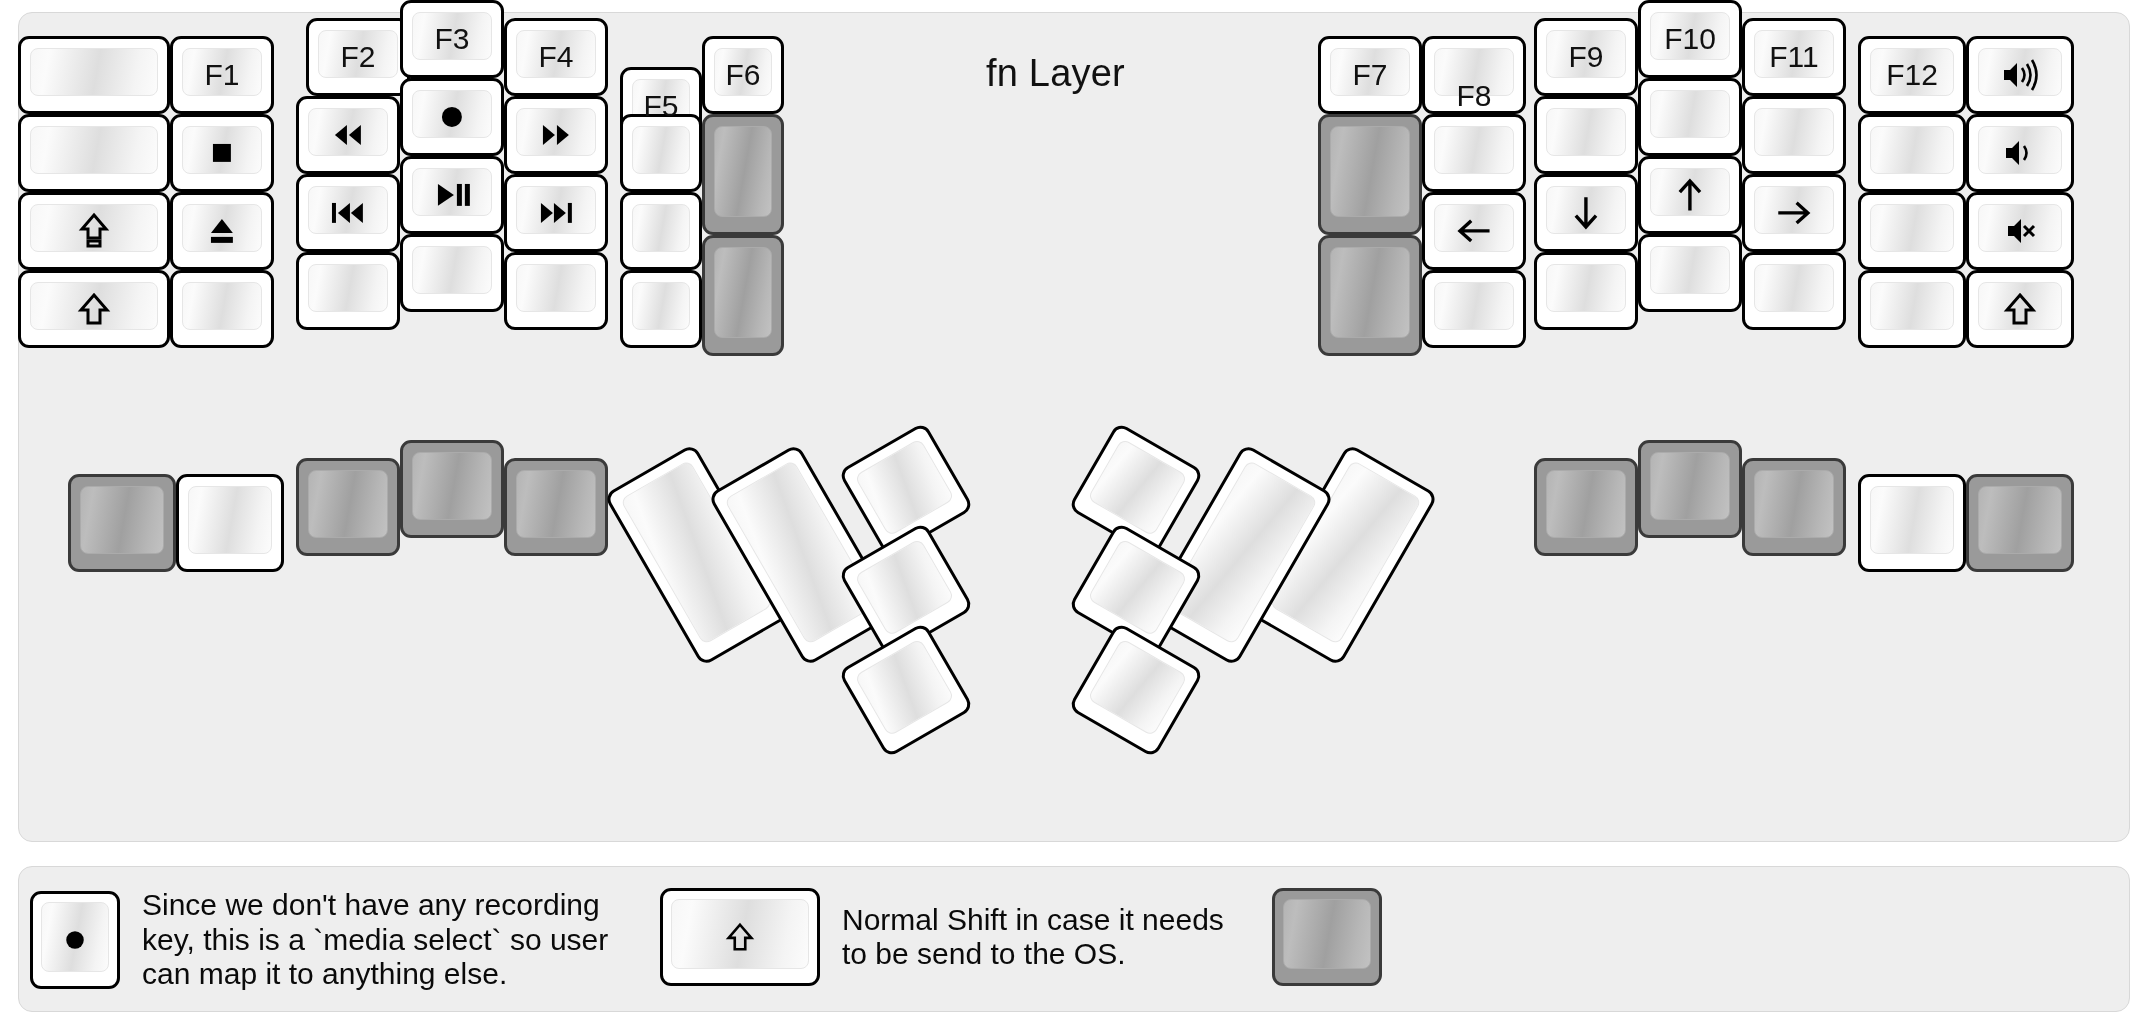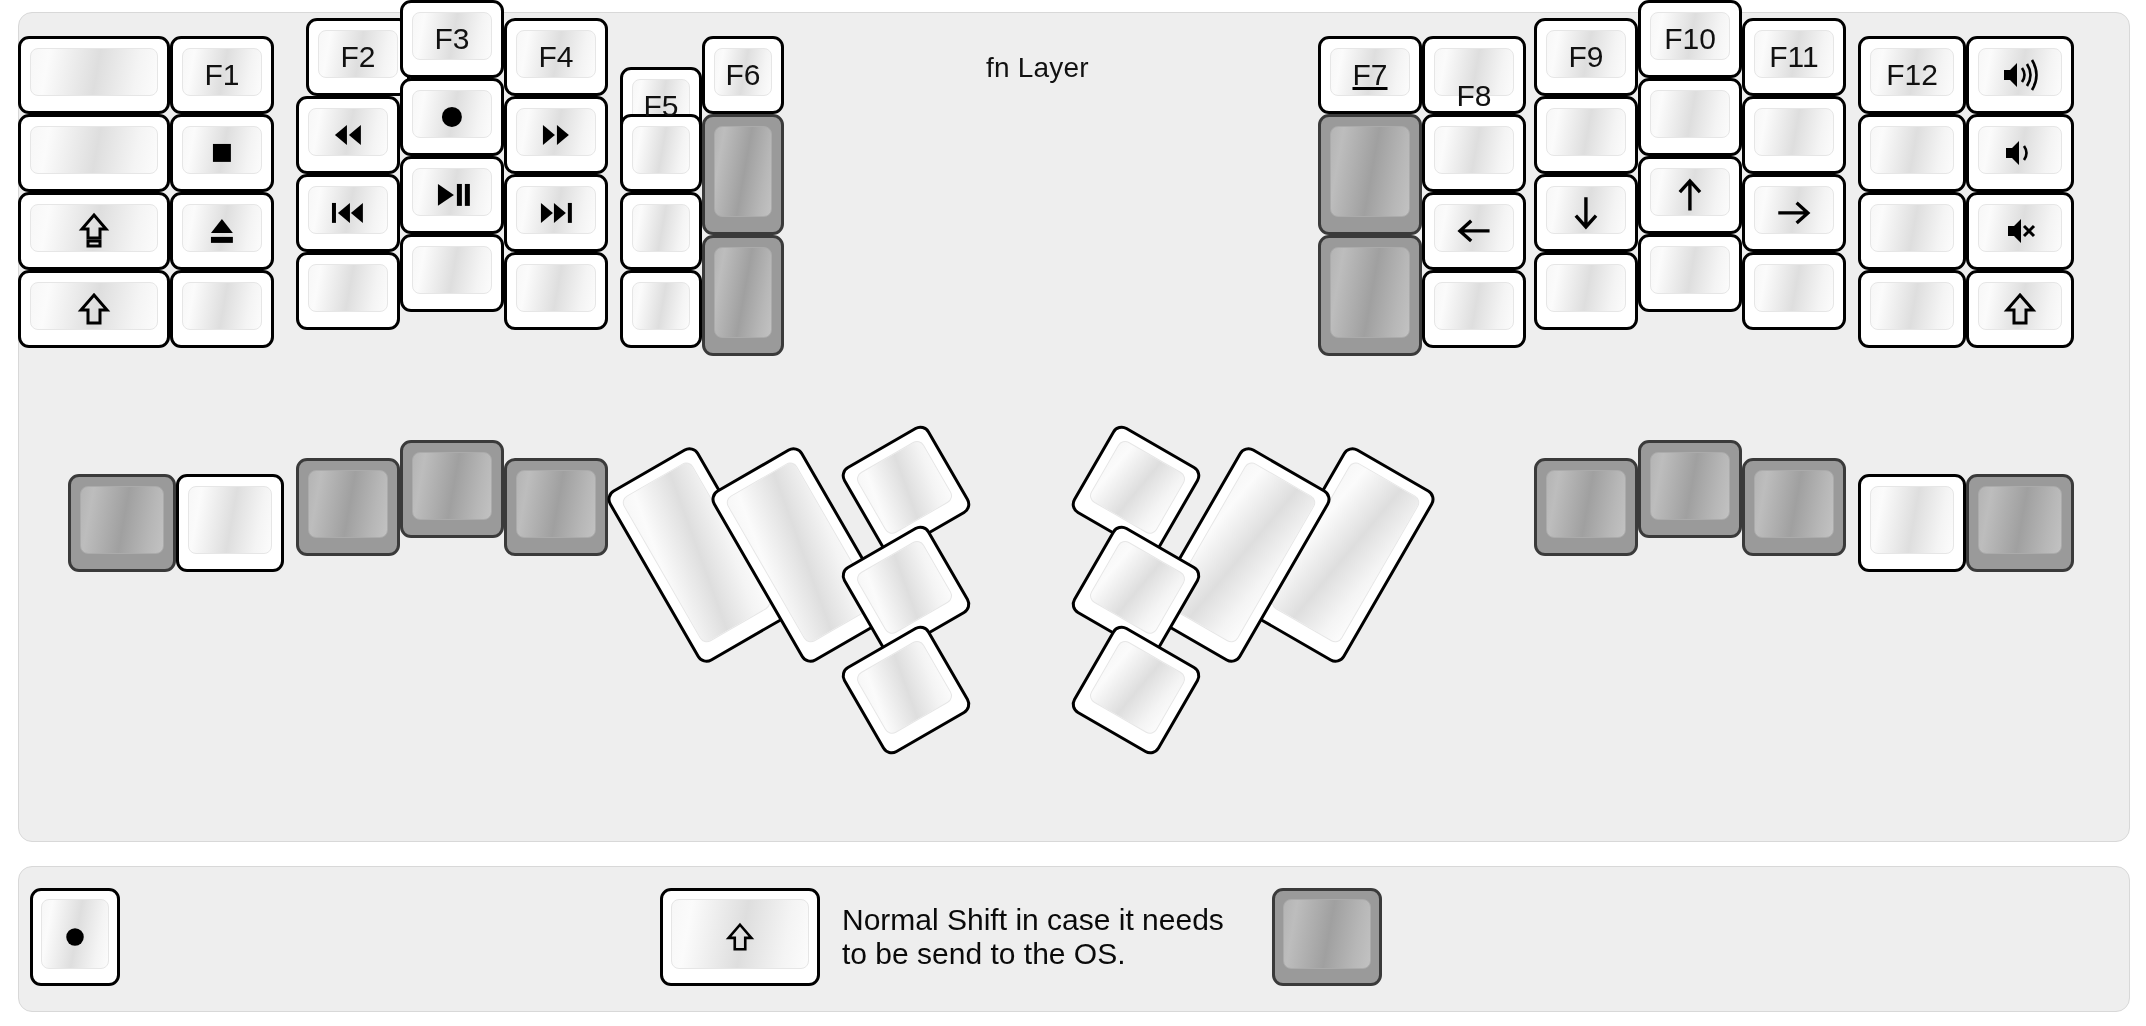--- a/index.html
+++ b/index.html
@@ -21,21 +21,21 @@
     border-radius:14px;
     box-sizing:border-box;
   }
   #board-panel{left:18px;top:12px;width:2112px;height:830px;}
   #legend-panel{left:18px;top:866px;width:2112px;height:146px;}
 
   
   #title{
     position:absolute;
     left:986px;top:52px;
-    font-size:28px;
+    font-size:38px;
     color:#111;
     letter-spacing:.2px;
     white-space:nowrap;
   }
 
   
   .key{
     position:absolute;
     box-sizing:border-box;
     border:3px solid #000;
@@ -292,21 +292,21 @@
       </div>
       <div class="key" style="left: 856px; top: 440px; width: 100px; height: 100px; transform: rotate(-30deg);">
         <div class="cap"></div>
       </div>
       <div class="key" style="left: 856px; top: 540px; width: 100px; height: 100px; transform: rotate(-30deg);">
         <div class="cap"></div>
       </div>
       <div class="key" style="left: 856px; top: 640px; width: 100px; height: 100px; transform: rotate(-30deg);">
         <div class="cap"></div>
       </div>
-      <div class="key" style="left: 1318px; top: 36px; width: 104px; height: 78px; text-decoration: underline;">
+      <div class="key" style="left: 1318px; top: 36px; width: 104px; height: 78px;">
         <div class="cap"></div>
         <span class="legend-text">F7</span>
       </div>
       <div class="key trans" style="left: 1318px; top: 114px; width: 104px; height: 121px;">
         <div class="cap"></div>
       </div>
       <div class="key trans" style="left: 1318px; top: 235px; width: 104px; height: 121px;">
         <div class="cap"></div>
       </div>
       <div class="key" style="left: 1422px; top: 36px; width: 104px; height: 78px; align-items: flex-end;">
@@ -467,20 +467,23 @@
   <div id="legend-layer">
       <div class="legend-item" style="left: 30px; top: 888px;">
         <div class="legend-key" style="width: 90px; height: 98px;">
           <div class="cap"></div>
           <span class="glyph">
             <svg width="42" height="42" viewBox="0 0 48 48" fill="#000">
               <circle cx="24" cy="24" r="10"></circle>
             </svg>
           </span>
         </div>
+        <div class="legend-caption">Since we don't have any recording
+key, this is a `media select` so user
+can map it to anything else.</div>
       </div>
       <div class="legend-item" style="left: 660px; top: 888px;">
         <div class="legend-key" style="width: 160px; height: 98px;">
           <div class="cap"></div>
           <span class="glyph">
             <svg width="42" height="42" viewBox="0 0 48 48" fill="#000">
               <path d="M24 10 L37 25 L30 25 L30 38 L18 38 L18 25 L11 25 Z" fill="none" stroke="#000" stroke-width="3" stroke-linejoin="miter"></path>
             </svg>
           </span>
         </div>

